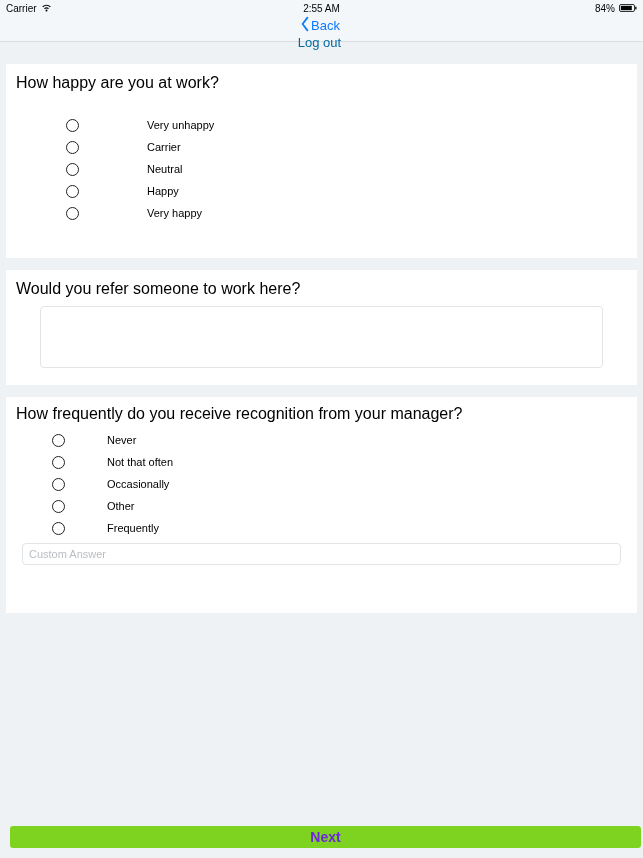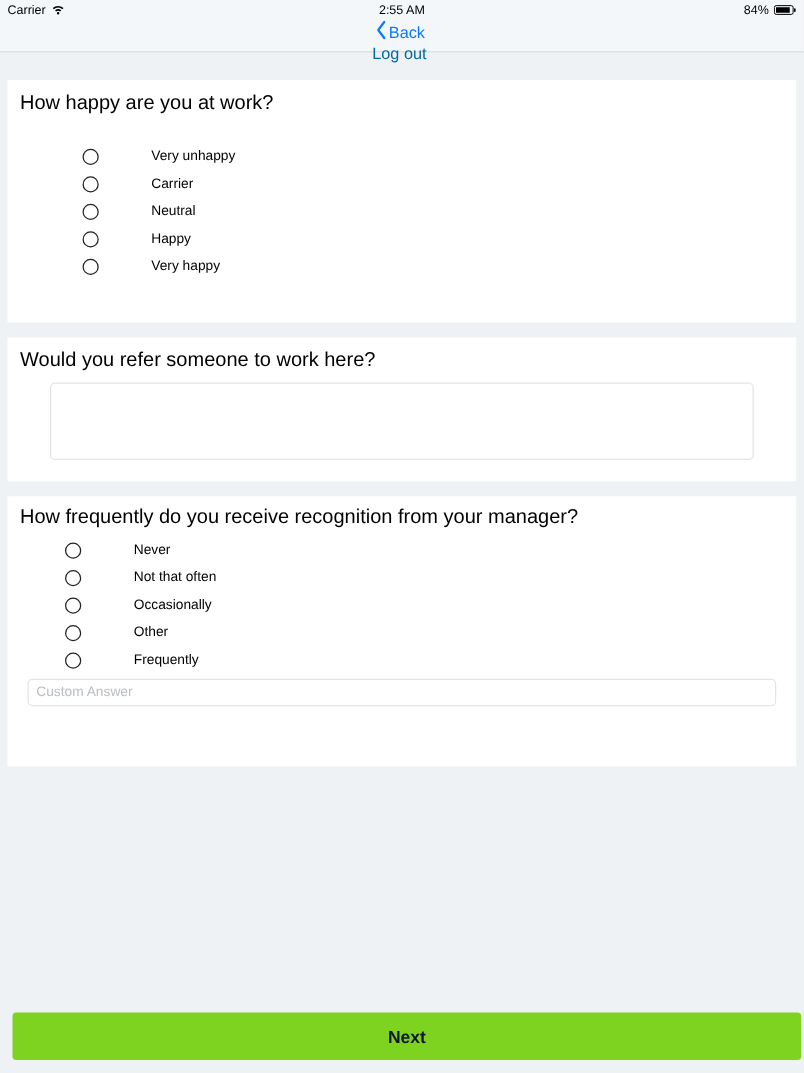--- a/index.html
+++ b/index.html
@@ -57,38 +57,38 @@
     .card.q3 .question { margin-bottom: 6px; }
     .options { padding-left: 50px; }
     .card.q3 .options { padding-left: 36px; }
     .option-row {
       display: flex; align-items: center; height: 22px; cursor: pointer;
     }
     .radio {
       width: 13px; height: 13px; border: 1.2px solid #222; border-radius: 50%;
       flex-shrink: 0;
     }
-    .option-label { font-size: 11px; margin-left: 42px; }
+    .option-label { font-size: 11px; margin-left: 68px; }
     .card.q3 .option-label { margin-left: 42px; }
     .textarea-wrap { padding: 0 24px 0 24px; margin-top: 2px; }
     textarea.free-text {
       width: 100%; height: 62px; border: 1px solid #e2e5e8; border-radius: 4px;
       resize: none; padding: 6px; font-family: inherit; font-size: 11px;
       background: #fff;
     }
     .custom-answer-wrap { padding: 4px 6px 0 6px; }
     input.custom-answer {
       width: 100%; height: 22px; border: 1px solid #e2e5e8; border-radius: 4px;
       padding: 0 6px; font-size: 11px; font-family: inherit; color: #000;
     }
     input.custom-answer::placeholder { color: #b9bec3; }
     
     .next-btn {
       position: absolute; left: 10px; right: 2px; bottom: 10px;
-      height: 38px; background: #7ed321; color: #0f172a;
+      height: 22px; background: #7ed321; color: #6d28d9;
       display: flex; align-items: center; justify-content: center;
       font-size: 14px; font-weight: 600; border-radius: 3px;
       cursor: pointer; border: none;
     }
   </style>
 </head>
 <body>
 
 <div class="status-bar">
   <div class="status-left">

